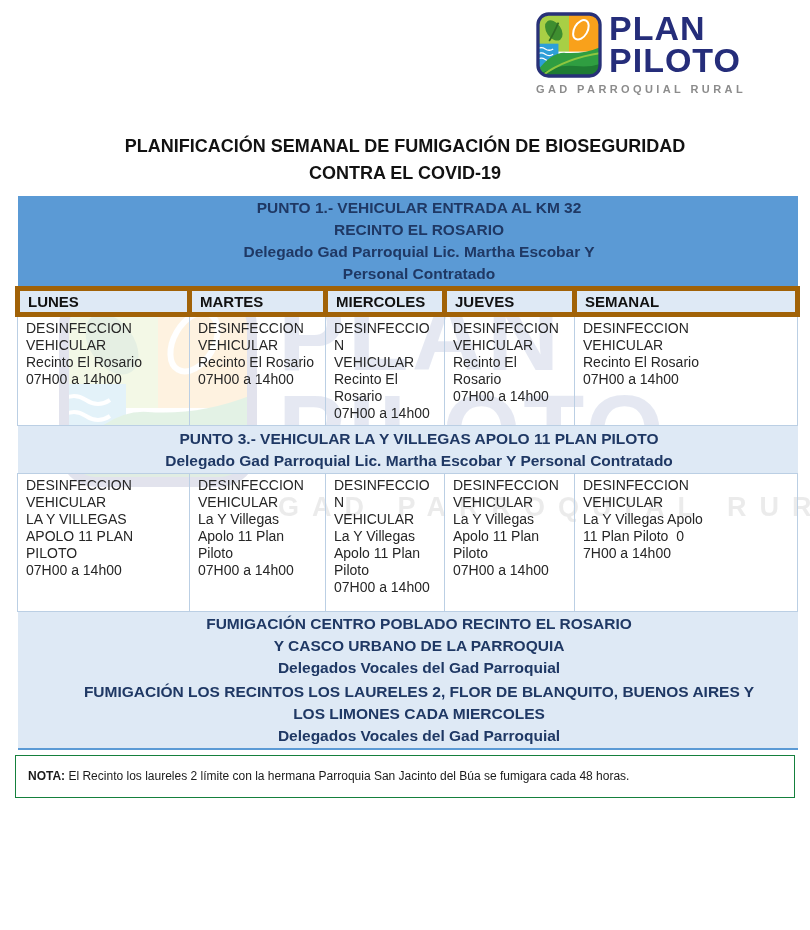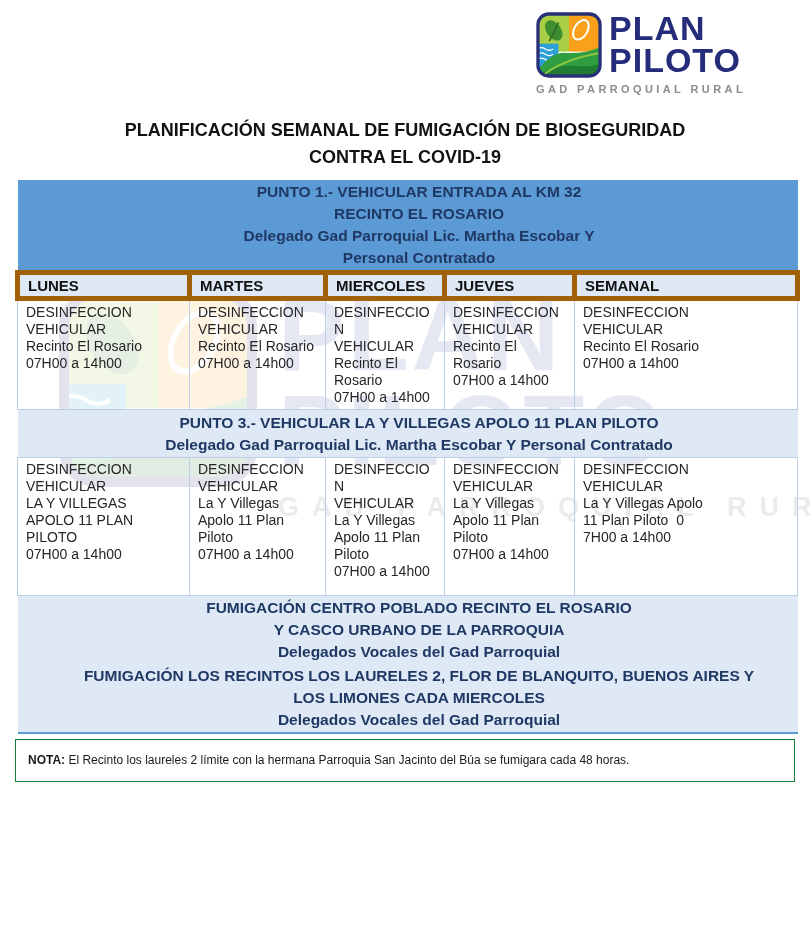--- a/index.html
+++ b/index.html
@@ -10,21 +10,21 @@
   
   .header { display:flex; justify-content:flex-end; padding:12px 64px 0 0; position:relative; z-index:2; }
   .logo { display:flex; flex-direction:column; }
   .logo-top { display:flex; align-items:center; gap:7px; }
   .logo-icon { width:66px; height:66px; flex:0 0 auto; }
   .logo-words { display:flex; flex-direction:column; }
   .logo-word { font-size:34px; font-weight:bold; color:#252d7a; line-height:0.93; letter-spacing:1px; }
   .logo-caption { margin-top:5px; font-size:11px; font-weight:bold; color:#8c8c8c; letter-spacing:3.4px; white-space:nowrap; }
 
   
-  .doc-title { margin:22px 15px 0; text-align:center; font-weight:bold; font-size:18px; line-height:27px; color:#121212; position:relative; z-index:2; }
+  .doc-title { margin:38px 15px 0; text-align:center; font-weight:bold; font-size:18px; line-height:27px; color:#121212; position:relative; z-index:2; }
 
   
   .watermark { position:absolute; left:58px; top:288px; width:700px; display:flex; gap:20px; opacity:0.13; pointer-events:none; z-index:0; }
   .wm-icon { width:200px; height:200px; flex:0 0 auto; }
   .wm-words { display:flex; flex-direction:column; }
   .wm-word { font-size:100px; font-weight:bold; color:#3f59a0; line-height:0.95; letter-spacing:3px; }
   .wm-caption { margin-top:14px; font-size:27px; font-weight:bold; color:#6d6d6d; letter-spacing:13px; white-space:nowrap; }
 
   
   table.schedule { position:relative; z-index:1; margin:9px 0 0 15px; width:780px; border-collapse:collapse; table-layout:fixed; }

